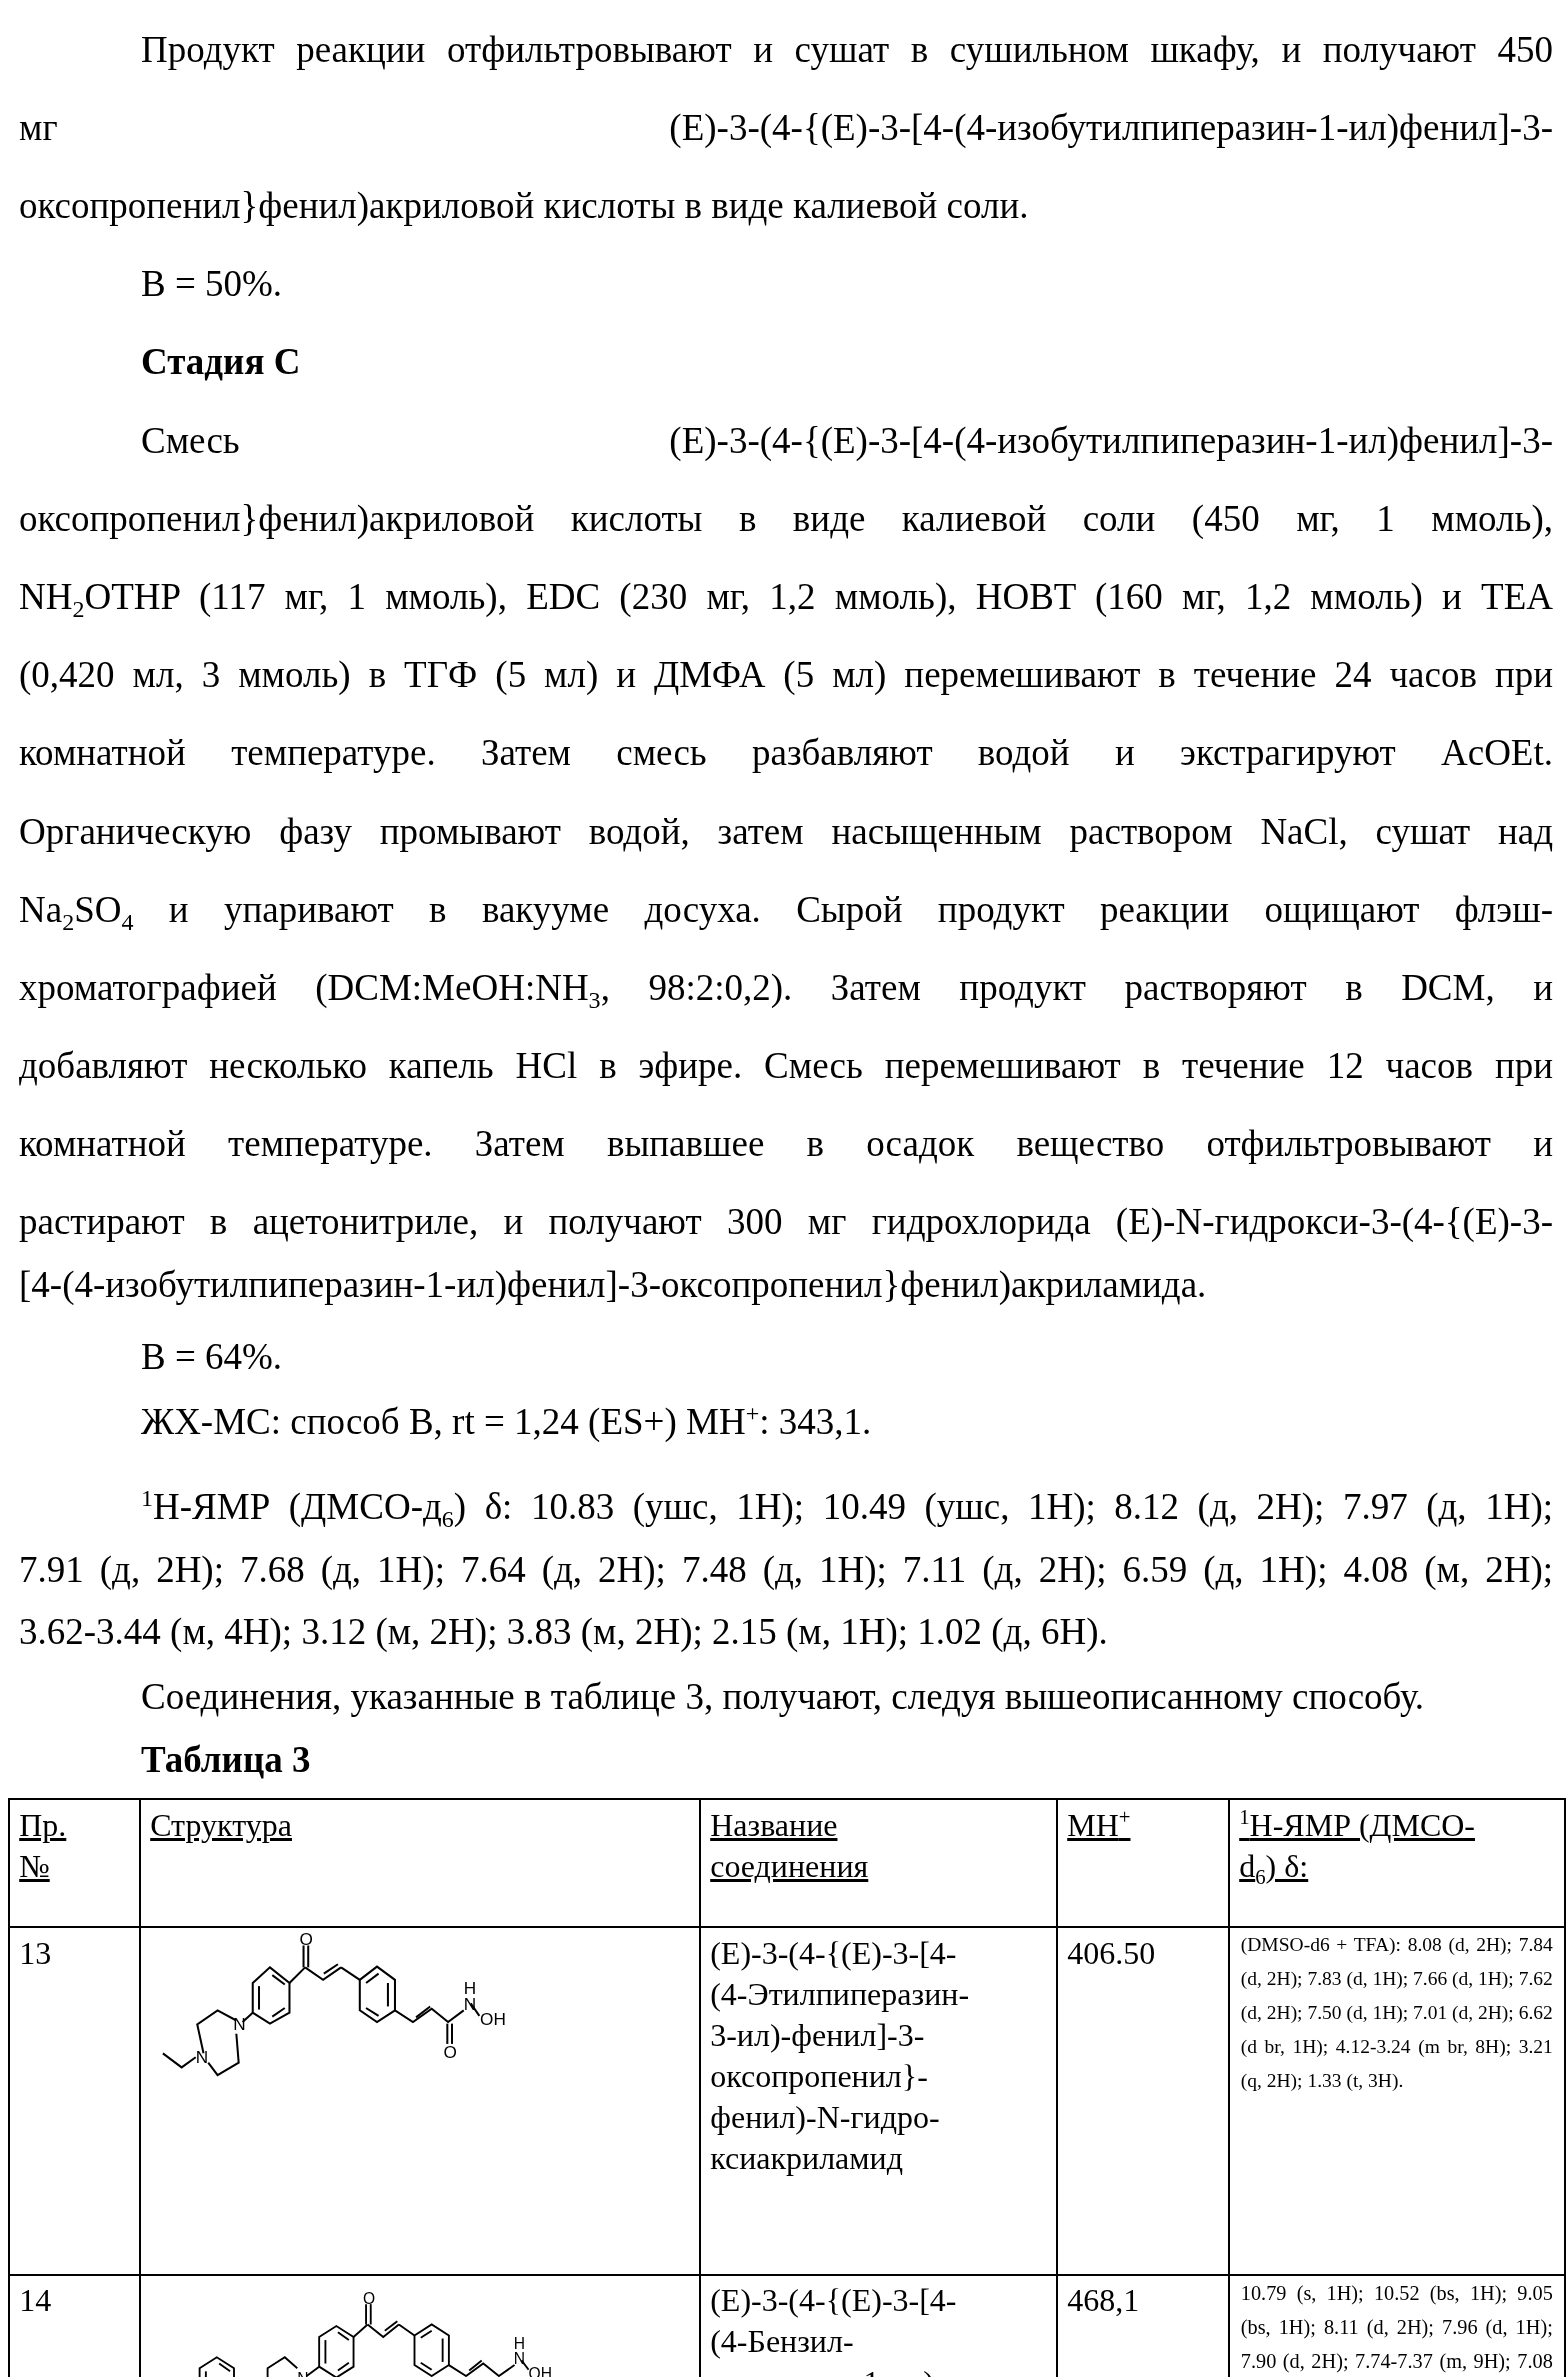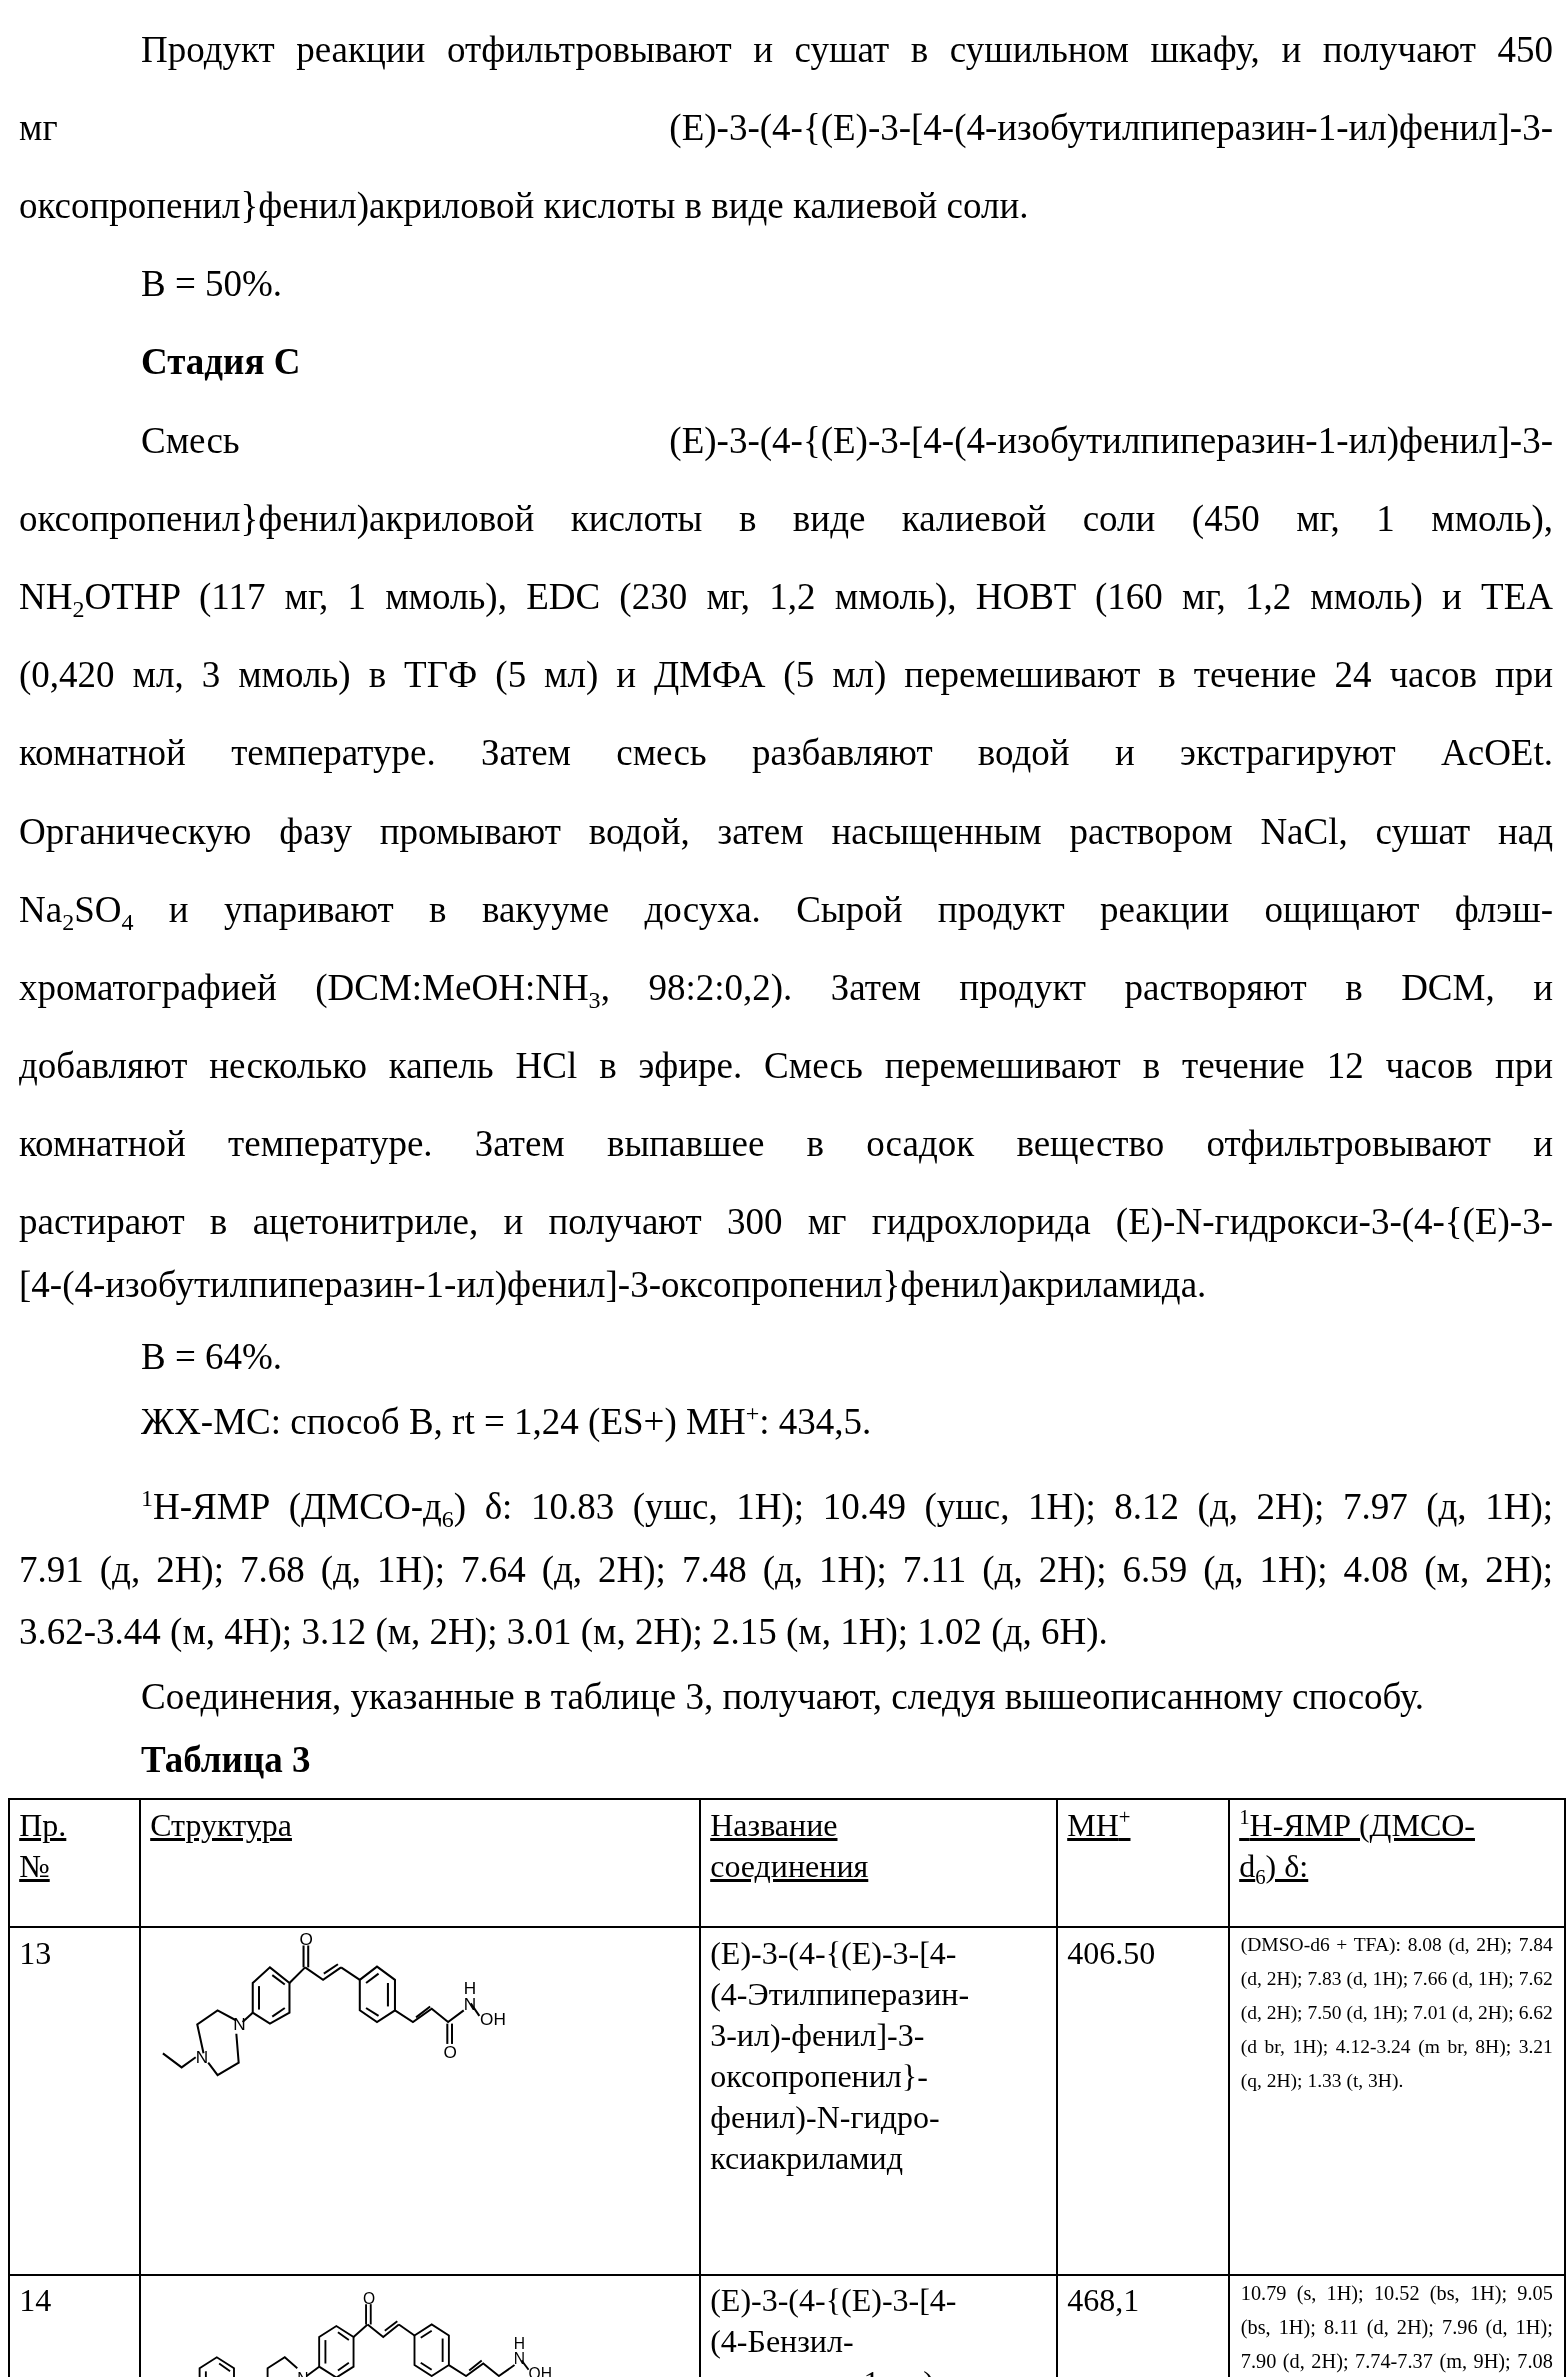--- a/index.html
+++ b/index.html
@@ -44,25 +44,25 @@
   <div class="line just" style="top:655px">(0,420 мл, 3 ммоль) в ТГФ (5 мл) и ДМФА (5 мл) перемешивают в течение 24 часов при</div>
   <div class="line just" style="top:733px">комнатной температуре. Затем смесь разбавляют водой и экстрагируют AcOEt.</div>
   <div class="line just" style="top:812px">Органическую фазу промывают водой, затем насыщенным раствором NaCl, сушат над</div>
   <div class="line just" style="top:890px"><span>Na</span><sub>2</sub><span>SO</span><sub>4</sub><span> и упаривают в вакууме досуха. Сырой продукт реакции ощищают флэш-</span></div>
   <div class="line just" style="top:968px"><span>хроматографией (DCM:MeOH:NH</span><sub>3</sub><span>, 98:2:0,2). Затем продукт растворяют в DCM, и</span></div>
   <div class="line just" style="top:1046px">добавляют несколько капель HCl в эфире. Смесь перемешивают в течение 12 часов при</div>
   <div class="line just" style="top:1124px">комнатной температуре. Затем выпавшее в осадок вещество отфильтровывают и</div>
   <div class="line just" style="top:1202px">растирают в ацетонитриле, и получают 300 мг гидрохлорида (E)-N-гидрокси-3-(4-{(E)-3-</div>
   <div class="line" style="top:1265px">[4-(4-изобутилпиперазин-1-ил)фенил]-3-оксопропенил}фенил)акриламида.</div>
   <div class="line indent" style="top:1337px">В = 64%.</div>
-  <div class="line indent" style="top:1402px"><span>ЖХ-МС: способ В, rt = 1,24 (ES+) MH</span><sup>+</sup><span>: 434,5.</span></div>
+  <div class="line indent" style="top:1402px"><span>ЖХ-МС: способ В, rt = 1,24 (ES+) MH</span><sup>+</sup><span>: 343,1.</span></div>
 
   <div class="line indent just" style="top:1487px"><sup>1</sup><span>H-ЯМР (ДМСО-д</span><sub>6</sub><span>) δ: 10.83 (ушс, 1H); 10.49 (ушс, 1H); 8.12 (д, 2H); 7.97 (д, 1H);</span></div>
   <div class="line just" style="top:1550px">7.91 (д, 2H); 7.68 (д, 1H); 7.64 (д, 2H); 7.48 (д, 1H); 7.11 (д, 2H); 6.59 (д, 1H); 4.08 (м, 2H);</div>
-  <div class="line" style="top:1612px">3.62-3.44 (м, 4H); 3.12 (м, 2H); 3.01 (м, 2H); 2.15 (м, 1H); 1.02 (д, 6H).</div>
+  <div class="line" style="top:1612px">3.62-3.44 (м, 4H); 3.12 (м, 2H); 3.83 (м, 2H); 2.15 (м, 1H); 1.02 (д, 6H).</div>
   <div class="line indent" style="top:1677px">Соединения, указанные в таблице 3, получают, следуя вышеописанному способу.</div>
   <div class="line indent bold" style="top:1740px">Таблица 3</div>
 </div>
 
 <table class="t3" style="top:1798px">
   <colgroup>
     <col style="width:131px">
       <col style="width:560px">
       <col style="width:357px">
       <col style="width:172px">

